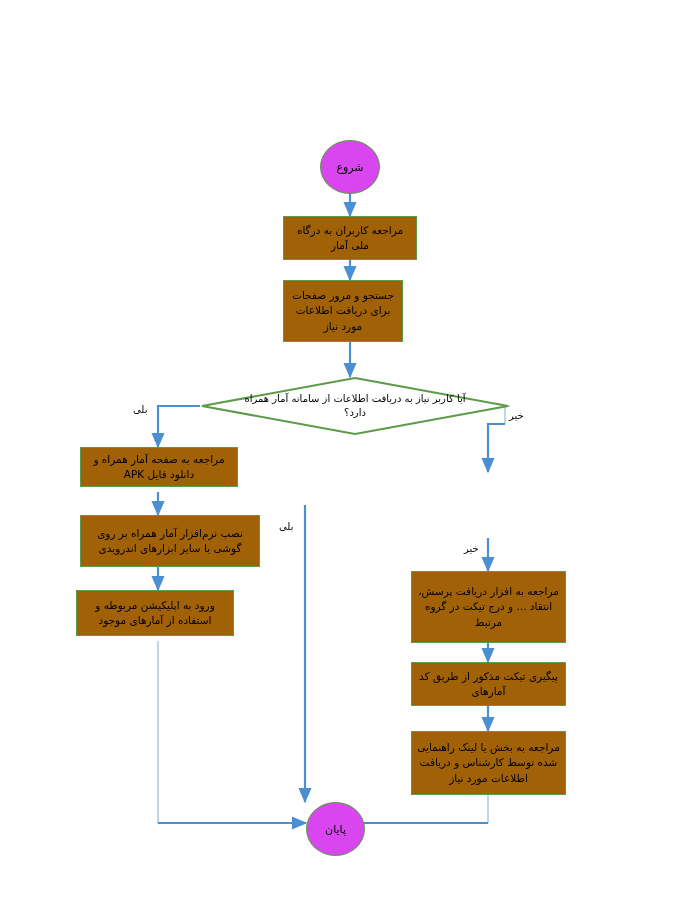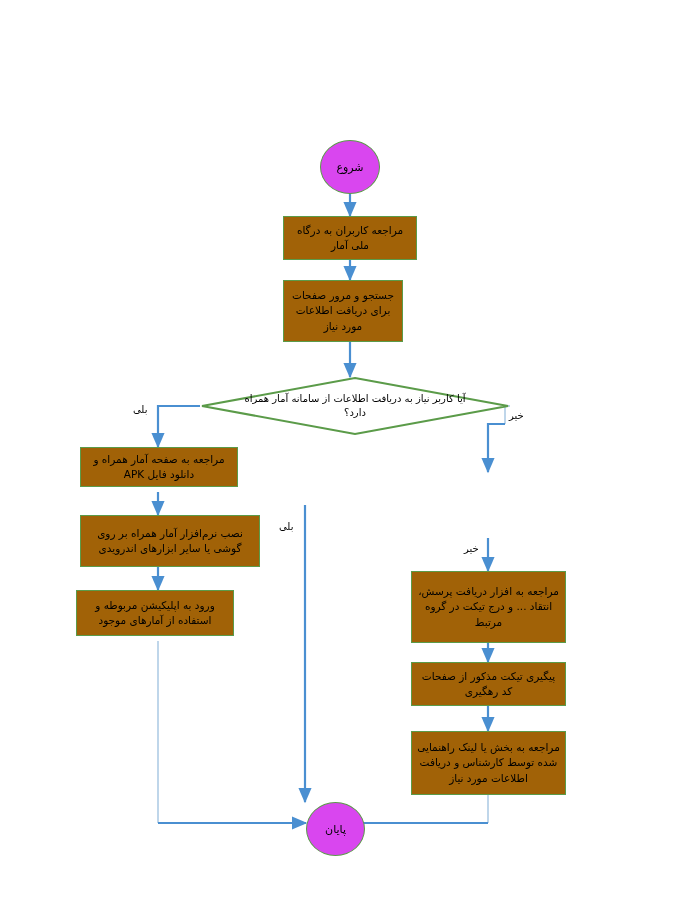--- a/index.html
+++ b/index.html
@@ -161,21 +161,21 @@
 
 
   <div class="edge-label" style="left:279px;top:521px;">بلی</div>
   <div class="edge-label" style="left:464px;top:543px;">خیر</div>
 
   <div class="node process" style="left:411px;top:571px;width:155px;height:72px;">
     <span>مراجعه به افزار دریافت پرسش، انتقاد ... و درج تیکت در گروه مرتبط</span>
   </div>
 
   <div class="node process" style="left:411px;top:662px;width:155px;height:44px;">
-    <span>پیگیری تیکت مذکور از صفحات کد رهگیری</span>
+    <span>پیگیری تیکت مذکور از طریق کد آمارهای</span>
   </div>
 
   <div class="node process" style="left:411px;top:731px;width:155px;height:64px;">
     <span>مراجعه به بخش یا لینک راهنمایی شده توسط کارشناس و دریافت اطلاعات مورد نیاز</span>
   </div>
 
   <div class="node terminator" style="left:306px;top:802px;width:59px;height:54px;">
     <span>پایان</span>
   </div>
 

